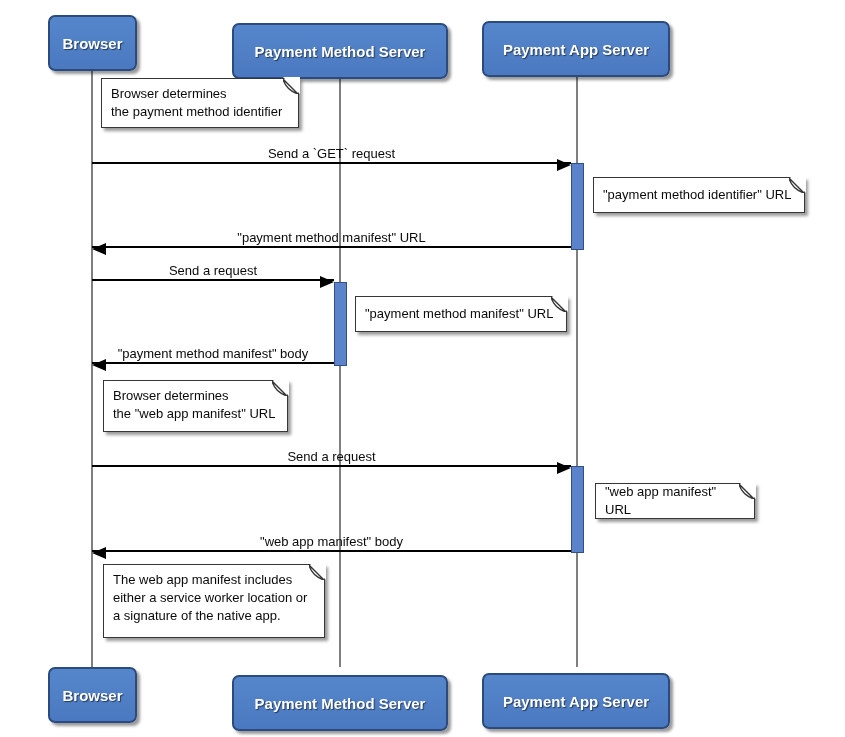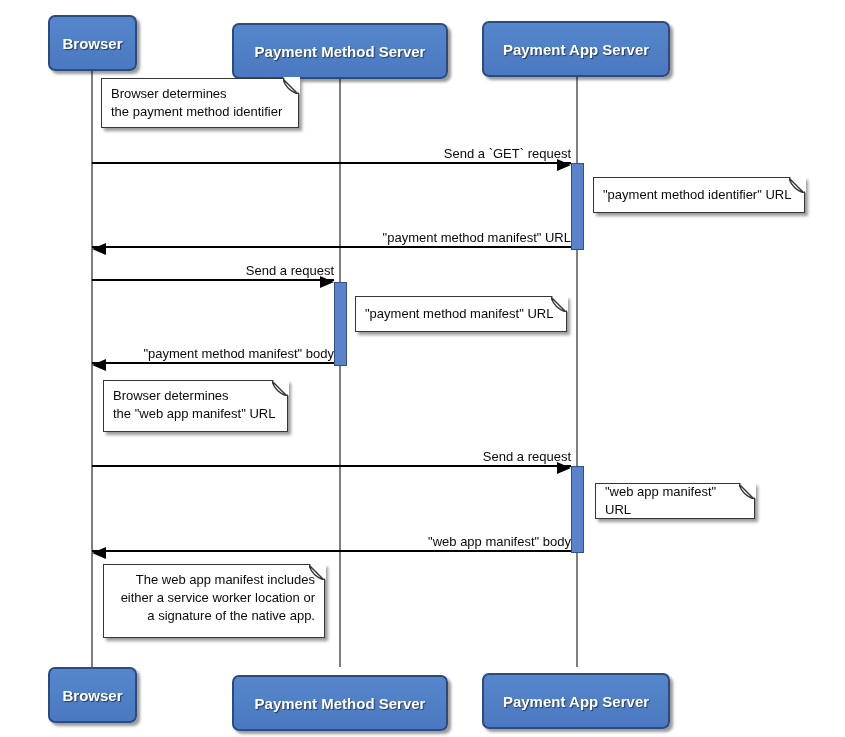--- a/index.html
+++ b/index.html
@@ -53,21 +53,21 @@
   
   .message { position:absolute; height:20px; z-index:2; }
   .m1 { left:92px; top:144px; width:479px; }
   .m2 { left:92px; top:228px; width:479px; }
   .m3 { left:92px; top:261px; width:242px; }
   .m4 { left:92px; top:344px; width:242px; }
   .m5 { left:92px; top:447px; width:479px; }
   .m6 { left:92px; top:532px; width:479px; }
   .msg-label {
     position:absolute; bottom:3px; left:0; width:100%;
-    text-align:right; font-size:13px; color:#0a0a0a;
+    text-align:center; font-size:13px; color:#0a0a0a;
     white-space:nowrap;
   }
   .msg-line {
     position:absolute; bottom:0; left:0; right:0; height:0;
     border-top:2px solid var(--arrow, #000000);
   }
   .head {
     position:absolute; width:0; height:0; bottom:-7px;
     border-top:6px solid transparent;
     border-bottom:6px solid transparent;
@@ -85,21 +85,21 @@
     font-size:13px; color:#0a0a0a; line-height:1.38;
   }
   .note-text { padding:6px 9px; white-space:pre-line; }
   .note.single { display:flex; align-items:center; }
   .note.single .note-text { padding:2px 9px; }
   .n1 { left:101px; top:78px;  width:198px; height:50px; }
   .n2 { left:593px; top:177px; width:212px; height:36px; }
   .n3 { left:355px; top:296px; width:212px; height:36px; }
   .n4 { left:103px; top:380px; width:185px; height:52px; }
   .n5 { left:595px; top:483px; width:160px; height:36px; }
-  .n6 { left:103px; top:564px; width:222px; height:74px;text-align:right; }
+  .n6 { left:103px; top:564px; width:222px; height:74px; }
 
   .fold { position:absolute; top:-2px; right:-2px; }
 </style>
 </head>
 <body>
 
 <div class="canvas">
 
   <div class="lifeline ll1"></div>
   <div class="lifeline ll2"></div>

